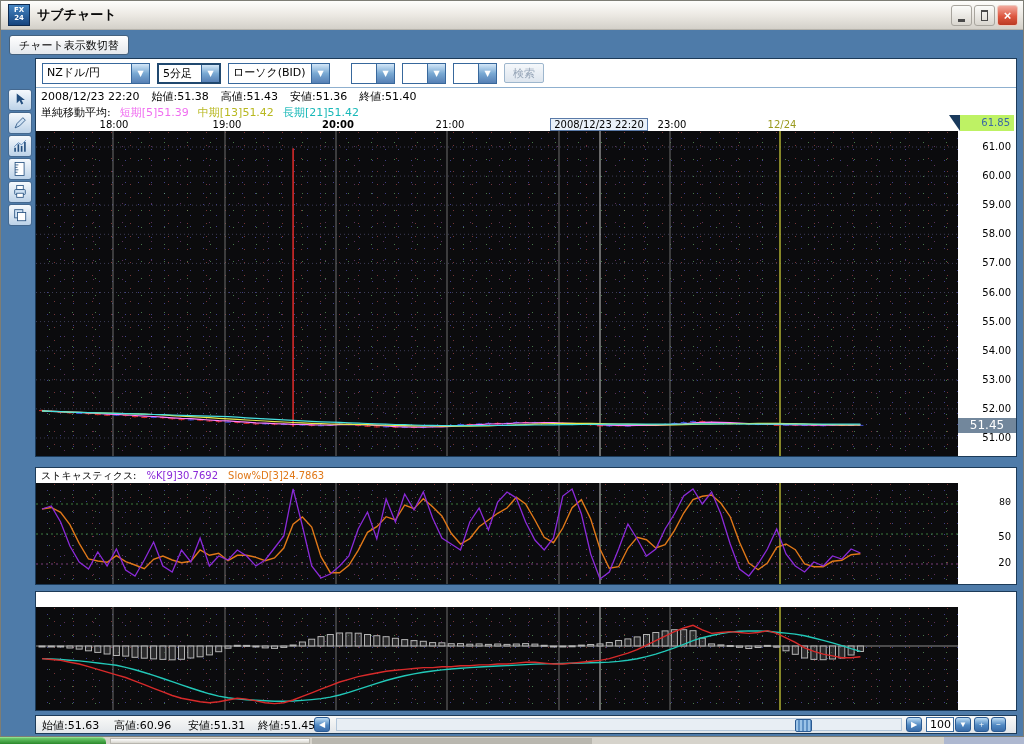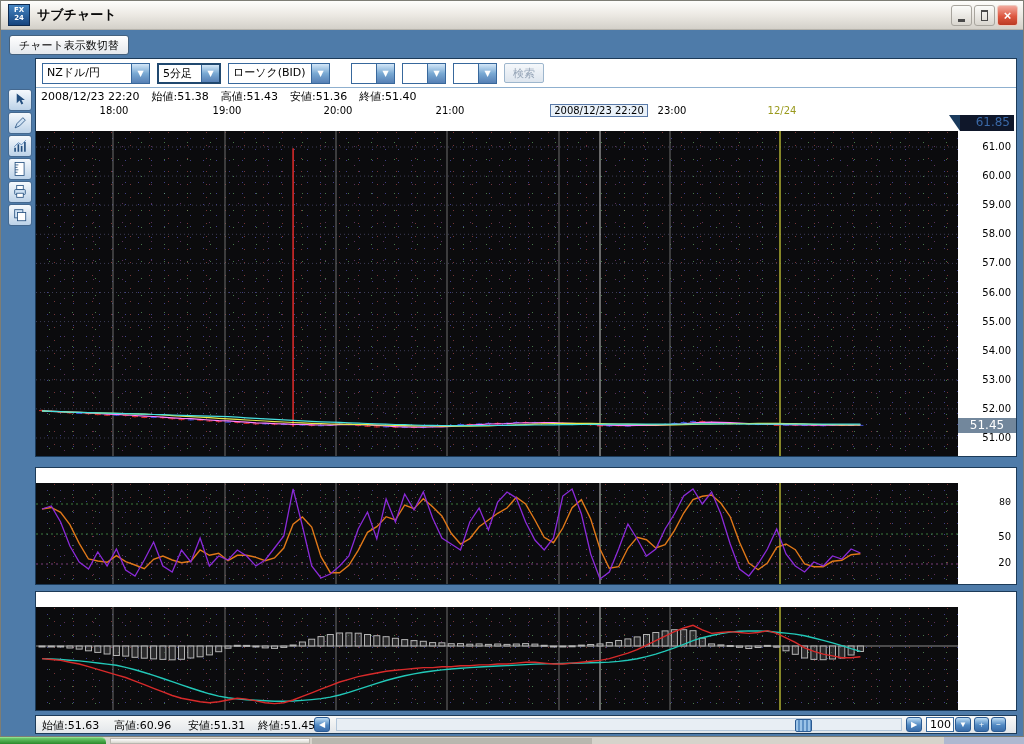--- a/index.html
+++ b/index.html
@@ -56,22 +56,22 @@
         radial-gradient(circle,rgba(120,205,120,.55) .5px,transparent 1px),
         radial-gradient(circle,rgba(225,95,95,.5) .5px,transparent 1px),
         radial-gradient(circle,rgba(105,105,235,.55) .5px,transparent 1px),
         radial-gradient(circle,rgba(205,105,205,.4) .5px,transparent 1px);
       background-size:23px 17px,19px 13px,13px 11px,29px 19px;
       background-position:2px 3px,9px 8px,5px 2px,14px 6px}
   .axis-col{width:58px;position:relative;background:#fff;font-size:10px;color:#000;overflow:hidden}
   .tick{position:absolute;right:5px;white-space:nowrap}
   .cur-tag{position:absolute;left:0;right:0;top:287px;height:15px;background:#72879c;color:#fff;
            font-size:12px;text-align:center;line-height:15px}
-  .top-tag{position:absolute;left:924px;top:56px;width:54px;height:16px;background:#0f172a;color:#3a68a6;
-           font-size:12px;line-height:15px;text-align:right;padding-right:4px;box-sizing:border-box;z-index:5}
+  .top-tag{position:absolute;left:924px;top:56px;width:54px;height:16px;background:#bef264;color:#3a68a6;
+           font-size:10px;line-height:15px;text-align:right;padding-right:4px;box-sizing:border-box;z-index:5}
   .top-tag:before{content:"";position:absolute;left:-11px;top:0;border-right:11px solid #1a3a5c;
                   border-bottom:16px solid transparent}
   .ind-head{height:15px;display:flex;gap:10px;align-items:center;padding-left:5px;font-size:10px;
             background:#fff;color:#000;white-space:nowrap}
   
   .scroll-row{position:absolute;left:34px;top:714px;width:982px;height:19px;background:linear-gradient(#fafaf8,#e2e6ea);
               border:1px solid #1c3a58;box-sizing:border-box}
   .sr-text{position:absolute;top:2px;font-size:11px;color:#000;white-space:nowrap}
   .sb-btn{position:absolute;top:1px;width:16px;height:15px;border:1px solid #2a5a92;border-radius:3px;
           background:linear-gradient(#bcdcf4,#5088c2 55%,#3a6ca8);color:#fff;font-size:8px;line-height:13px;
@@ -179,25 +179,31 @@
         </span>
       <button class="search-btn" disabled="">検索</button>
     </div>
     <div class="info-row r1">
       <span>2008/12/23 22:20</span>
       <span>始値:51.38</span>
       <span>高値:51.43</span>
       <span>安値:51.36</span>
       <span>終値:51.40</span>
     </div>
+    <div class="info-row r2">
+      <span>単純移動平均:</span>
+      <span id="ma-short" style="color: rgb(240, 110, 240);">短期[5]51.39</span>
+      <span id="ma-mid" style="color: rgb(184, 184, 32);">中期[13]51.42</span>
+      <span id="ma-long" style="color: rgb(24, 184, 184);">長期[21]51.42</span>
+    </div>
     <div class="time-row" id="time-row">
       <span class="time-sel">2008/12/23 22:20</span>
     <span class="time-label" style="left: 78px;">18:00</span>
         <span class="time-label" style="left: 191px;">19:00</span>
-        <span class="time-label" style="left: 302px;">20:00</span>
+        <span class="time-label" style="left: 302px; font-weight: bold;">20:00</span>
         <span class="time-label" style="left: 414px;">21:00</span>
         <span class="time-label" style="left: 636px;">23:00</span>
         <span class="time-label newday" style="left: 746px;">12/24</span>
       </div>
     <div class="top-tag">61.85</div>
     <div class="chart-row" style="top:72px;height:325px">
       <div class="chart-area" style="height:325px">
         <svg id="svg-main" width="922" height="325">
             <line x1="0" y1="16.0" x2="922" y2="16.0" stroke="#3c3c56" stroke-width="1" stroke-dasharray="1,3"></line>
             <line x1="0" y1="45.1" x2="922" y2="45.1" stroke="#3c3c56" stroke-width="1" stroke-dasharray="1,3"></line>
@@ -413,20 +419,25 @@
           <span class="tick" style="top: 184.6px;">55.00</span>
           <span class="tick" style="top: 213.7px;">54.00</span>
           <span class="tick" style="top: 242.8px;">53.00</span>
           <span class="tick" style="top: 271.9px;">52.00</span>
           <span class="tick" style="top: 301px;">51.00</span>
         </div>
     </div>
   </div>
 
   <div class="box" style="left:34px;top:466px;width:982px;height:118px">
+    <div class="ind-head">
+      <span>ストキャスティクス:</span>
+      <span id="stoch-k" style="color: rgb(138, 42, 216);">%K[9]30.7692</span>
+      <span id="stoch-d" style="color: rgb(224, 120, 24);">Slow%D[3]24.7863</span>
+    </div>
     <div class="chart-row" style="top:15px;height:101px">
       <div class="chart-area" style="height:101px">
         <svg id="svg-stoch" width="922" height="101">
             <line x1="0" y1="21" x2="922" y2="21" stroke="#3c7a3c" stroke-width="1" stroke-dasharray="2,3"></line>
             <line x1="0" y1="51" x2="922" y2="51" stroke="#3c7a3c" stroke-width="1" stroke-dasharray="2,3"></line>
             <line x1="0" y1="81" x2="922" y2="81" stroke="#7a3c7a" stroke-width="1" stroke-dasharray="2,3"></line>
             <line x1="77" y1="0" x2="77" y2="101" stroke="#6e6e6e" stroke-width="1"></line>
             <line x1="189" y1="0" x2="189" y2="101" stroke="#6e6e6e" stroke-width="1"></line>
             <line x1="300" y1="0" x2="300" y2="101" stroke="#6e6e6e" stroke-width="1"></line>
             <line x1="411" y1="0" x2="411" y2="101" stroke="#6e6e6e" stroke-width="1"></line>

